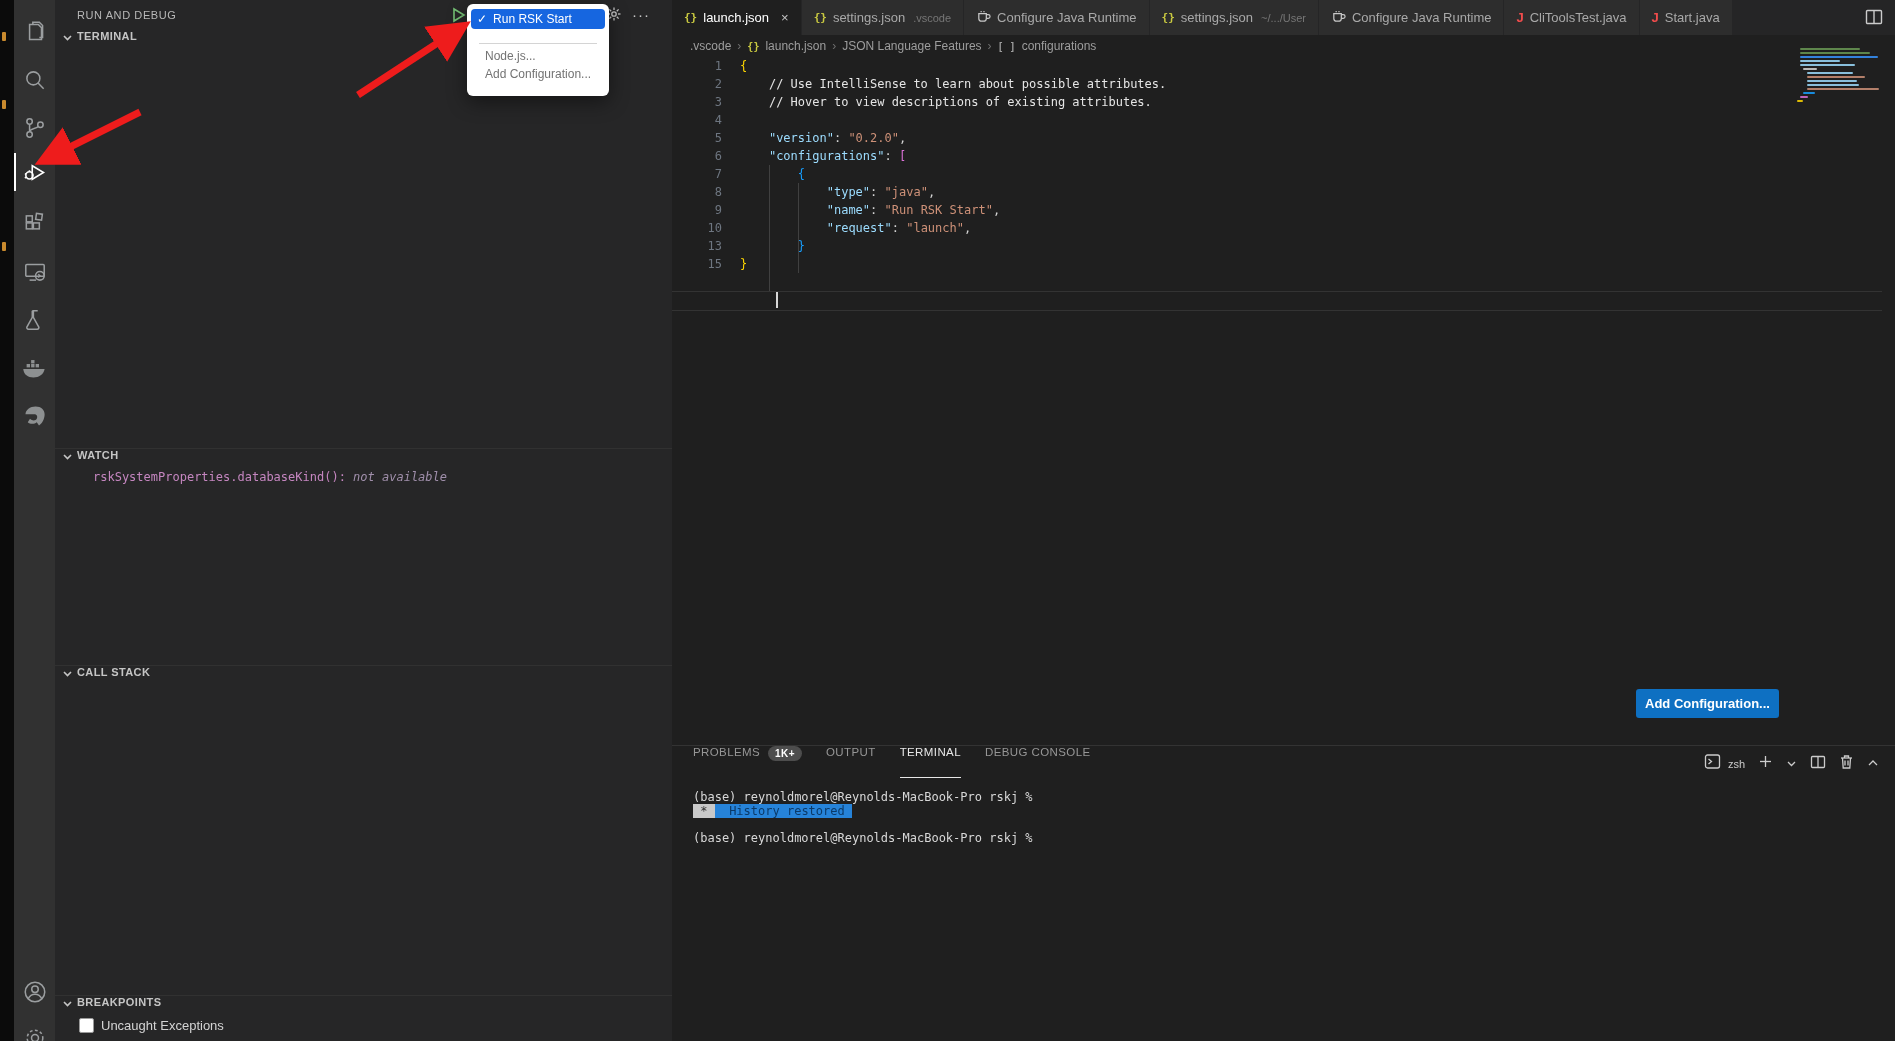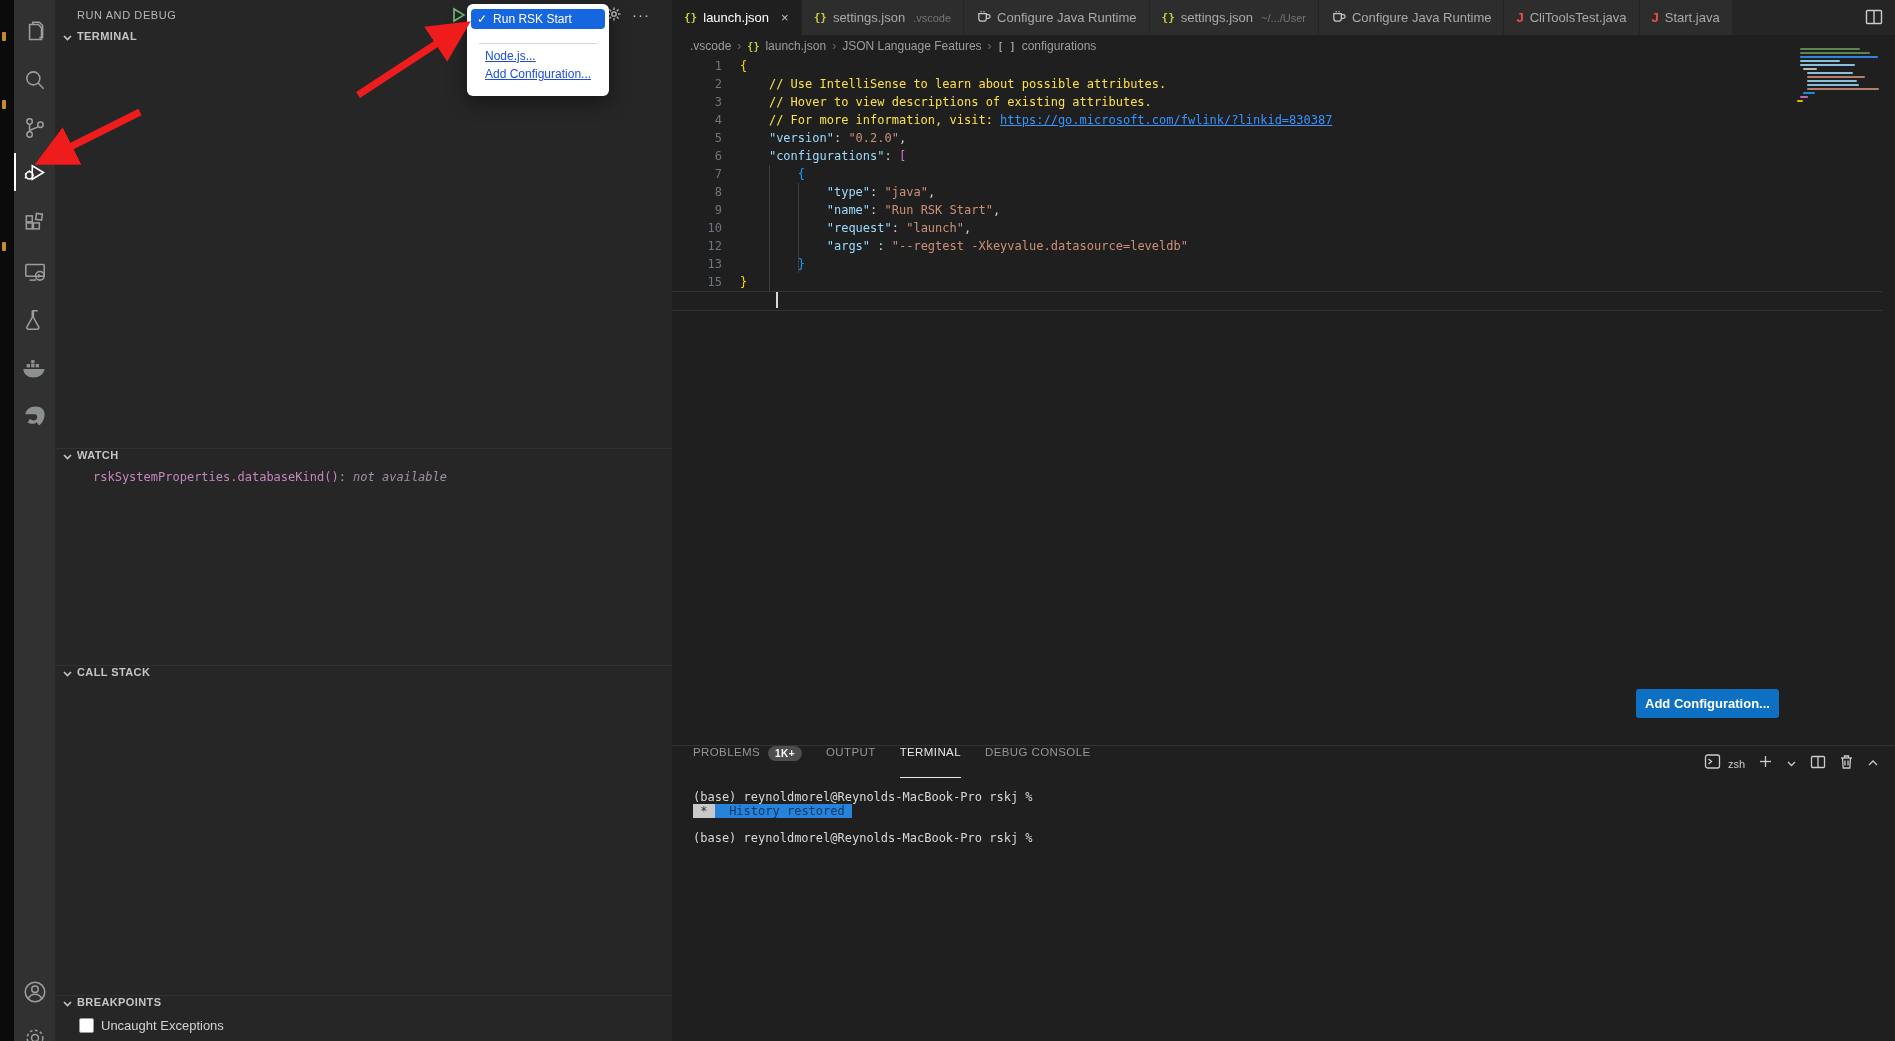--- a/index.html
+++ b/index.html
@@ -49,21 +49,21 @@
   #breadcrumb .bc-sep{color:#6f6f6f;font-size:12px;margin:0 2px;}
   #breadcrumb .bc-icon{color:#cbcb41;font-family:"DejaVu Sans Mono",monospace;font-size:10px;font-weight:bold;}
   #breadcrumb .bc-icon.plain{color:#9d9d9d;}
   
   #code{position:absolute;left:0;top:57px;width:1223px;font-family:"DejaVu Sans Mono",monospace;
         font-size:12px;line-height:18px;}
   .code-row{display:flex;height:18px;}
   .gutter{width:50px;text-align:right;padding-right:18px;color:#6e7681;flex:none;user-select:none;}
   .code-row.current .gutter{color:#cccccc;}
   .ctext{white-space:pre;color:#d4d4d4;}
-  .tk-comment{color:#fde047;}
+  .tk-comment{color:#e5e5e5;}
   .tk-key{color:#9cdcfe;}
   .tk-string{color:#ce9178;}
   .tk-b1{color:#ffd700;}
   .tk-b2{color:#da70d6;}
   .tk-b3{color:#179fff;}
   .tk-link{color:#3794ff;text-decoration:underline;cursor:pointer;}
   #current-line{position:absolute;left:0;top:291px;width:1210px;height:18px;
     border-top:1px solid rgba(255,255,255,.09);border-bottom:1px solid rgba(255,255,255,.09);pointer-events:none;}
   #cursor-caret{position:absolute;left:104px;top:292px;width:1.5px;height:16px;background:#d8d8d8;}
   .indent-guide{position:absolute;width:1px;background:#404040;}
@@ -85,21 +85,21 @@
   #terminal{position:absolute;left:21px;top:45px;font-family:"DejaVu Sans Mono",monospace;
     font-size:12px;line-height:13.5px;color:#d8d8d8;white-space:pre;}
   .t-star{background:#c9c9c9;color:#333333;}
   .t-hl{background:#2683d9;color:#0b3a69;}
   
   #config-dropdown{left:467px;top:4px;width:142px;height:92px;background:#ffffff;border-radius:6px;
     box-shadow:0 6px 20px rgba(0,0,0,.45);z-index:40;}
   #dd-selected{position:absolute;left:4px;top:5px;width:134px;height:20px;background:#1666e0;border-radius:4px;
     color:#ffffff;font-size:12px;display:flex;align-items:center;gap:6px;padding-left:6px;box-sizing:border-box;cursor:pointer;}
   .dd-sep{position:absolute;left:12px;top:39px;width:118px;height:1px;background:#d4d4d4;}
-  .dd-item{position:absolute;left:18px;font-size:12px;color:#1d4ed8;cursor:pointer;text-decoration:underline;}
+  .dd-item{position:absolute;left:18px;font-size:12px;color:#737373;cursor:pointer;}
   
   #run-play{left:451px;top:7px;width:16px;height:16px;z-index:30;}
   #run-play svg{stroke:#75c175;fill:none;stroke-width:1.6;}
   
   #arrows{left:0;top:0;width:1895px;height:1041px;pointer-events:none;z-index:60;}
 </style>
 </head>
 <body>
 
 <div id="root">
@@ -323,21 +323,20 @@
         <div class="code-row">
           <div class="gutter">2</div>
           <div class="ctext"><span>    </span><span class="tk-comment">// Use IntelliSense to learn about possible attributes.</span></div>
         </div>
         <div class="code-row">
           <div class="gutter">3</div>
           <div class="ctext"><span>    </span><span class="tk-comment">// Hover to view descriptions of existing attributes.</span></div>
         </div>
         <div class="code-row">
           <div class="gutter">4</div>
-          <div class="ctext"><span>    </span><span class="tk-comment">// For more information, visit: </span><span class="tk-link">https://go.microsoft.com/fwlink/?linkid=830387</span></div>
         </div>
         <div class="code-row">
           <div class="gutter">5</div>
           <div class="ctext"><span>    </span><span class="tk-key">"version"</span><span>: </span><span class="tk-string">"0.2.0"</span><span>,</span></div>
         </div>
         <div class="code-row">
           <div class="gutter">6</div>
           <div class="ctext"><span>    </span><span class="tk-key">"configurations"</span><span>: </span><span class="tk-b2">[</span></div>
         </div>
         <div class="code-row">
@@ -348,24 +347,20 @@
           <div class="gutter">8</div>
           <div class="ctext"><span>            </span><span class="tk-key">"type"</span><span>: </span><span class="tk-string">"java"</span><span>,</span></div>
         </div>
         <div class="code-row">
           <div class="gutter">9</div>
           <div class="ctext"><span>            </span><span class="tk-key">"name"</span><span>: </span><span class="tk-string">"Run RSK Start"</span><span>,</span></div>
         </div>
         <div class="code-row">
           <div class="gutter">10</div>
           <div class="ctext"><span>            </span><span class="tk-key">"request"</span><span>: </span><span class="tk-string">"launch"</span><span>,</span></div>
-        </div>
-        <div class="code-row">
-          <div class="gutter">12</div>
-          <div class="ctext"><span>            </span><span class="tk-key">"args"</span><span> : </span><span class="tk-string">"--regtest -Xkeyvalue.datasource=leveldb"</span></div>
         </div>
         <div class="code-row">
           <div class="gutter">13</div>
           <div class="ctext"><span>        </span><span class="tk-b3">}</span></div>
         </div>
         <div class="code-row">
           <div class="gutter">15</div>
           <div class="ctext"><span class="tk-b1">}</span></div>
         </div>
       </div>

